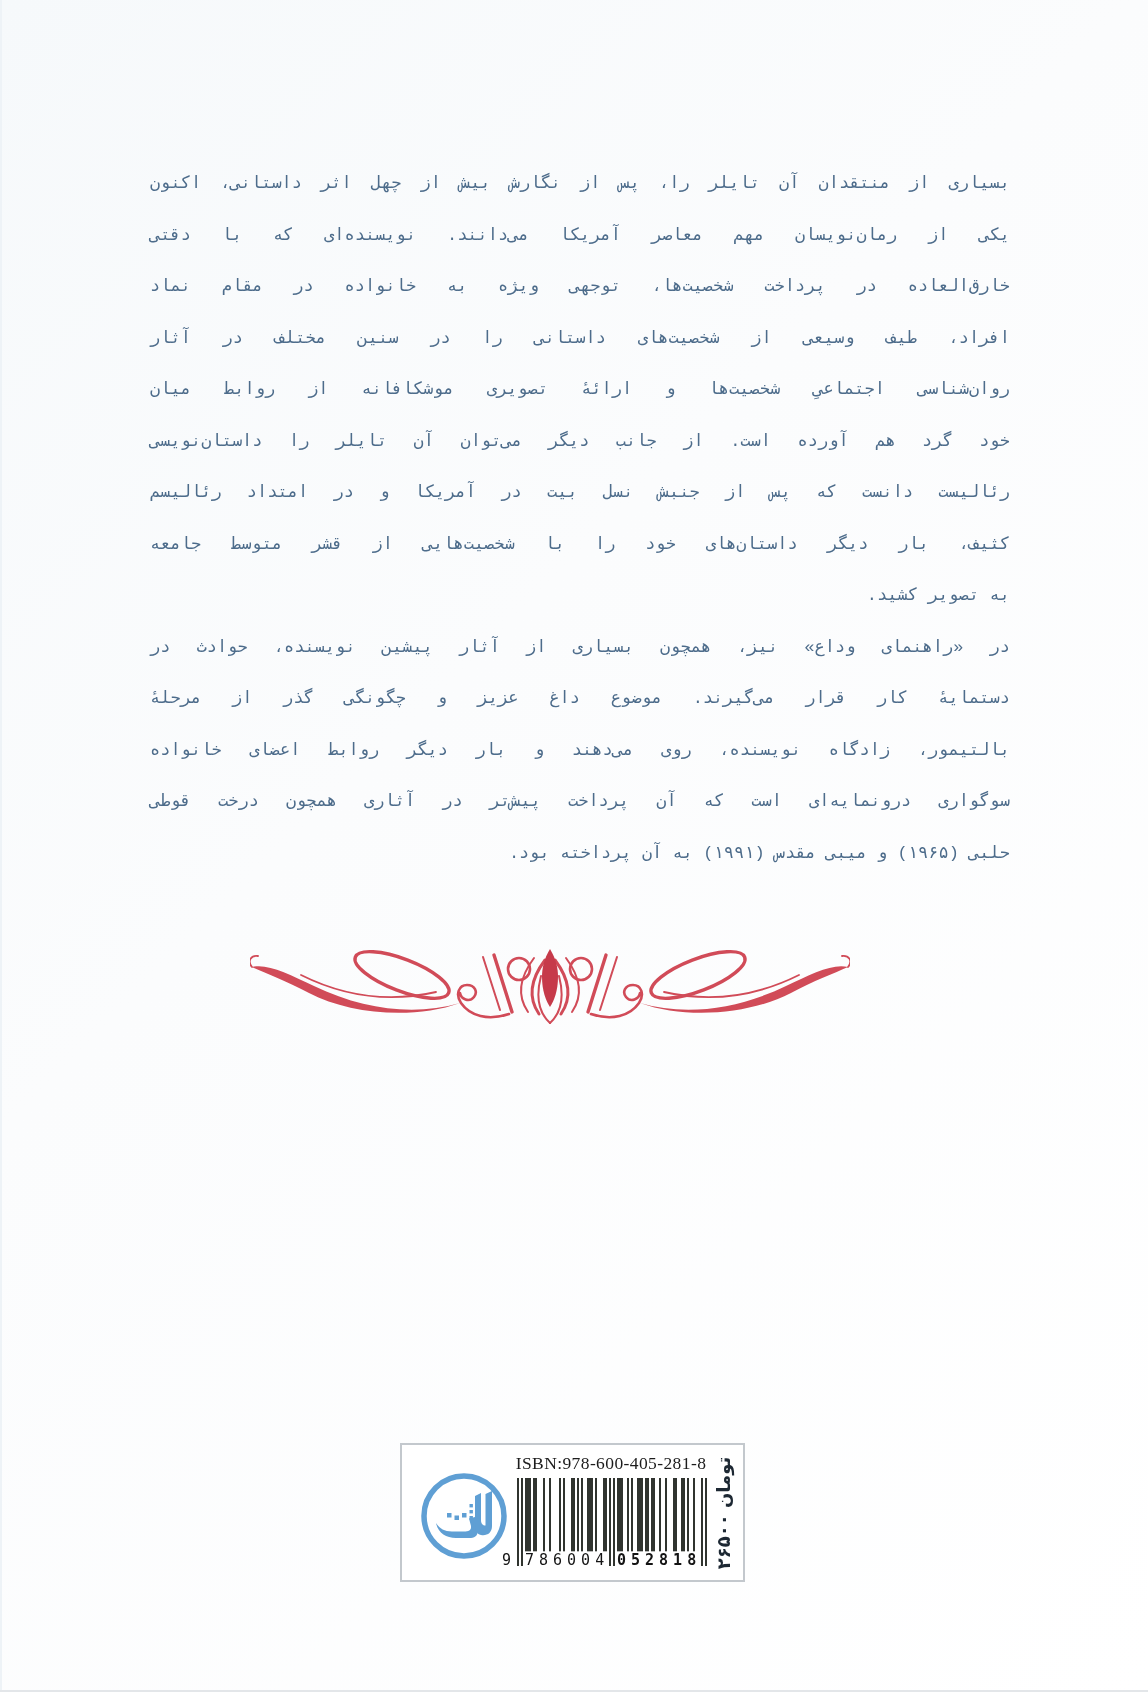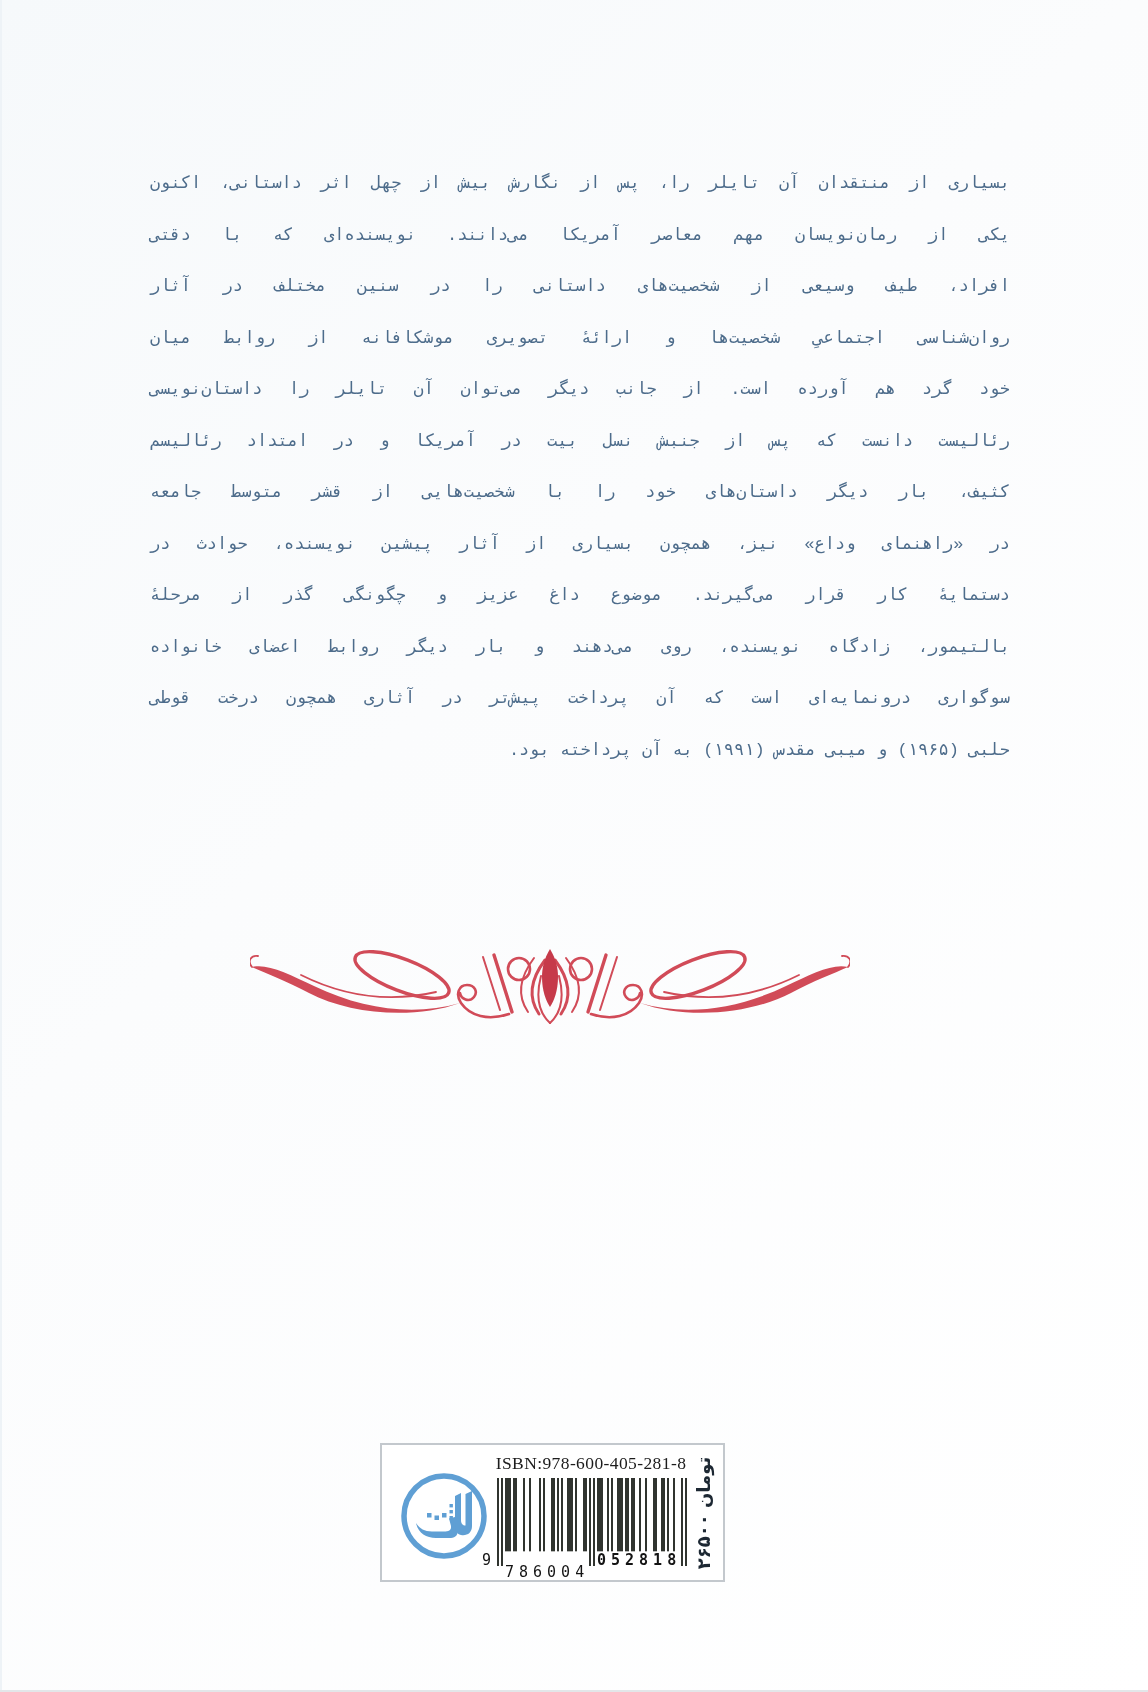--- a/index.html
+++ b/index.html
@@ -25,60 +25,62 @@
     white-space:normal; height:51.5px; overflow:visible;
   }
   .line.last{ text-align-last:right; }
   
   .ornament{ position:absolute; left:250px; top:946px; width:600px; height:84px; }
   .orn-s{ stroke:var(--orn); fill:none; stroke-linecap:round; }
   .orn-f{ fill:var(--orn); stroke:none; }
   .orn-f2{ fill:var(--orn2); stroke:none; }
   
   .label{
-    position:absolute; left:380px; top:1443px; width:345px; height:139px;
+    position:absolute; left:400px; top:1443px; width:345px; height:139px;
     background:#ffffff; border:2px solid #c3c8cd; box-sizing:border-box;
   }
   .logo{ position:absolute; left:17px; top:26px; width:90px; height:90px; }
   .logo-s{ stroke:var(--logo); fill:none; }
   .logo-f{ fill:var(--logo); stroke:none; }
   .isbn{
     position:absolute; left:104px; top:8px; width:210px;
     text-align:center; font-family:"Liberation Serif", serif;
     font-size:17.5px; color:#1c1c1c; letter-spacing:.4px; white-space:nowrap;
   }
   .barcode{ position:absolute; left:115px; top:33px; width:190px; height:88px; }
   .digits{
     position:absolute; left:115px; top:106px; width:190px; height:18px;
     font-family:"DejaVu Sans Mono", monospace; font-size:15px; color:#141414;
   }
   .digits span{ position:absolute; top:0; }
   .digits .d0{ left:-15px; }
-  .digits .d1{ left:8px;  width:82px; letter-spacing:5px; text-align:center;margin-top:12px; }
+  .digits .d1{ left:8px;  width:82px; letter-spacing:5px; text-align:center; }
   .digits .d2{ left:100px; width:82px; letter-spacing:5px; text-align:center;font-weight:bold; }
   .price{
     position:absolute; left:321px; top:68px;
     transform:translate(-50%,-50%) rotate(-90deg);
     white-space:nowrap; font-size:18px; font-weight:600; color:#1d2833;
     font-family:"DejaVu Sans", sans-serif;
   }
 </style>
 </head>
 <body>
 
 <div class="page">
 
   <div class="text-block">
       <div class="line">بسیاری از منتقدان آن تایلر را، پس از نگارش بیش از چهل اثر داستانی، اکنون</div>
       <div class="line">یکی از رمان‌نویسان مهم معاصر آمریکا می‌دانند. نویسنده‌ای که با دقتی</div>
+      <div class="line">خارق‌العاده در پرداخت شخصیت‌ها، توجهی ویژه به خانواده در مقام نماد</div>
       <div class="line">افراد، طیف وسیعی از شخصیت‌های داستانی را در سنین مختلف در آثار</div>
       <div class="line">روان‌شناسی اجتماعیِ شخصیت‌ها و ارائهٔ تصویری موشکافانه از روابط میان</div>
       <div class="line">خود گرد هم آورده است. از جانب دیگر می‌توان آن تایلر را داستان‌نویسی</div>
       <div class="line">رئالیست دانست که پس از جنبش نسل بیت در آمریکا و در امتداد رئالیسم</div>
       <div class="line">کثیف، بار دیگر داستان‌های خود را با شخصیت‌هایی از قشر متوسط جامعه</div>
+      <div class="line last">به تصویر کشید.</div>
       <div class="line">در «راهنمای وداع» نیز، همچون بسیاری از آثار پیشین نویسنده، حوادث در</div>
       <div class="line">دستمایهٔ کار قرار می‌گیرند. موضوع داغ عزیز و چگونگی گذر از مرحلهٔ</div>
       <div class="line">بالتیمور، زادگاه نویسنده، روی می‌دهند و بار دیگر روابط اعضای خانواده</div>
       <div class="line">سوگواری درونمایه‌ای است که آن پرداخت پیش‌تر در آثاری همچون درخت قوطی</div>
       <div class="line last">حلبی (۱۹۶۵) و میبی مقدس (۱۹۹۱) به آن پرداخته بود.</div>
     </div>
 
   <div class="ornament">
     <svg width="600" height="84" viewBox="0 0 600 84" xmlns="http://www.w3.org/2000/svg">
       <defs>

